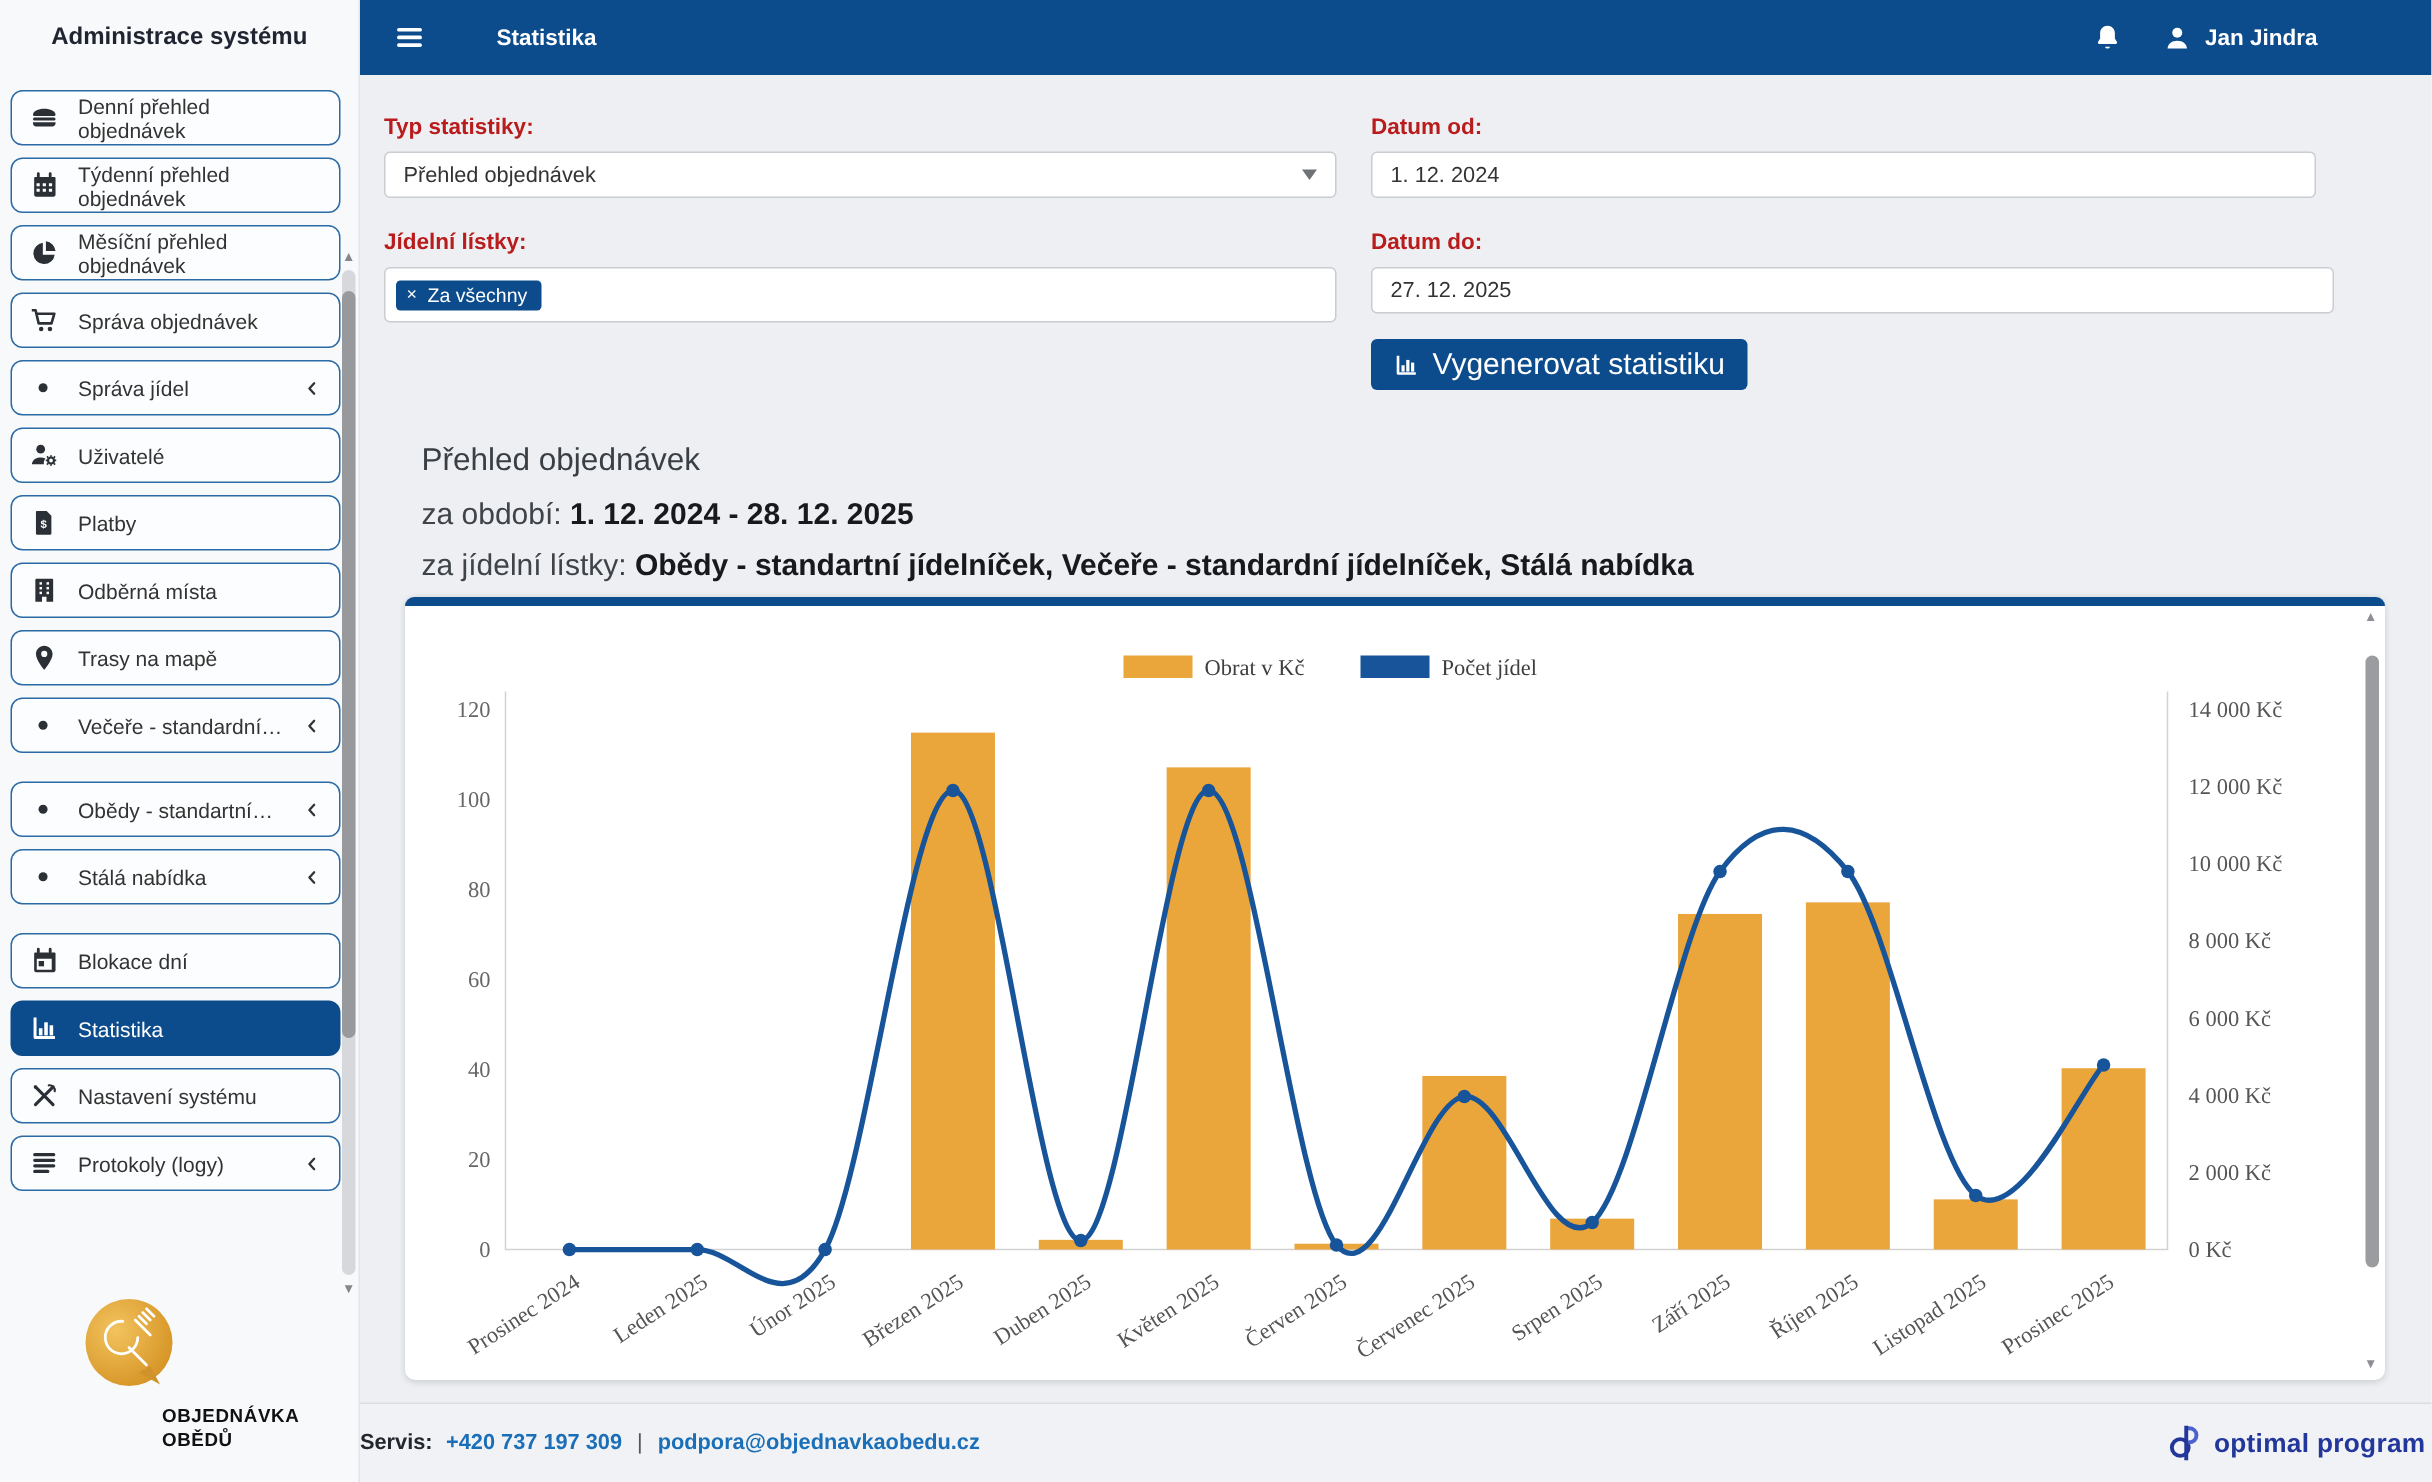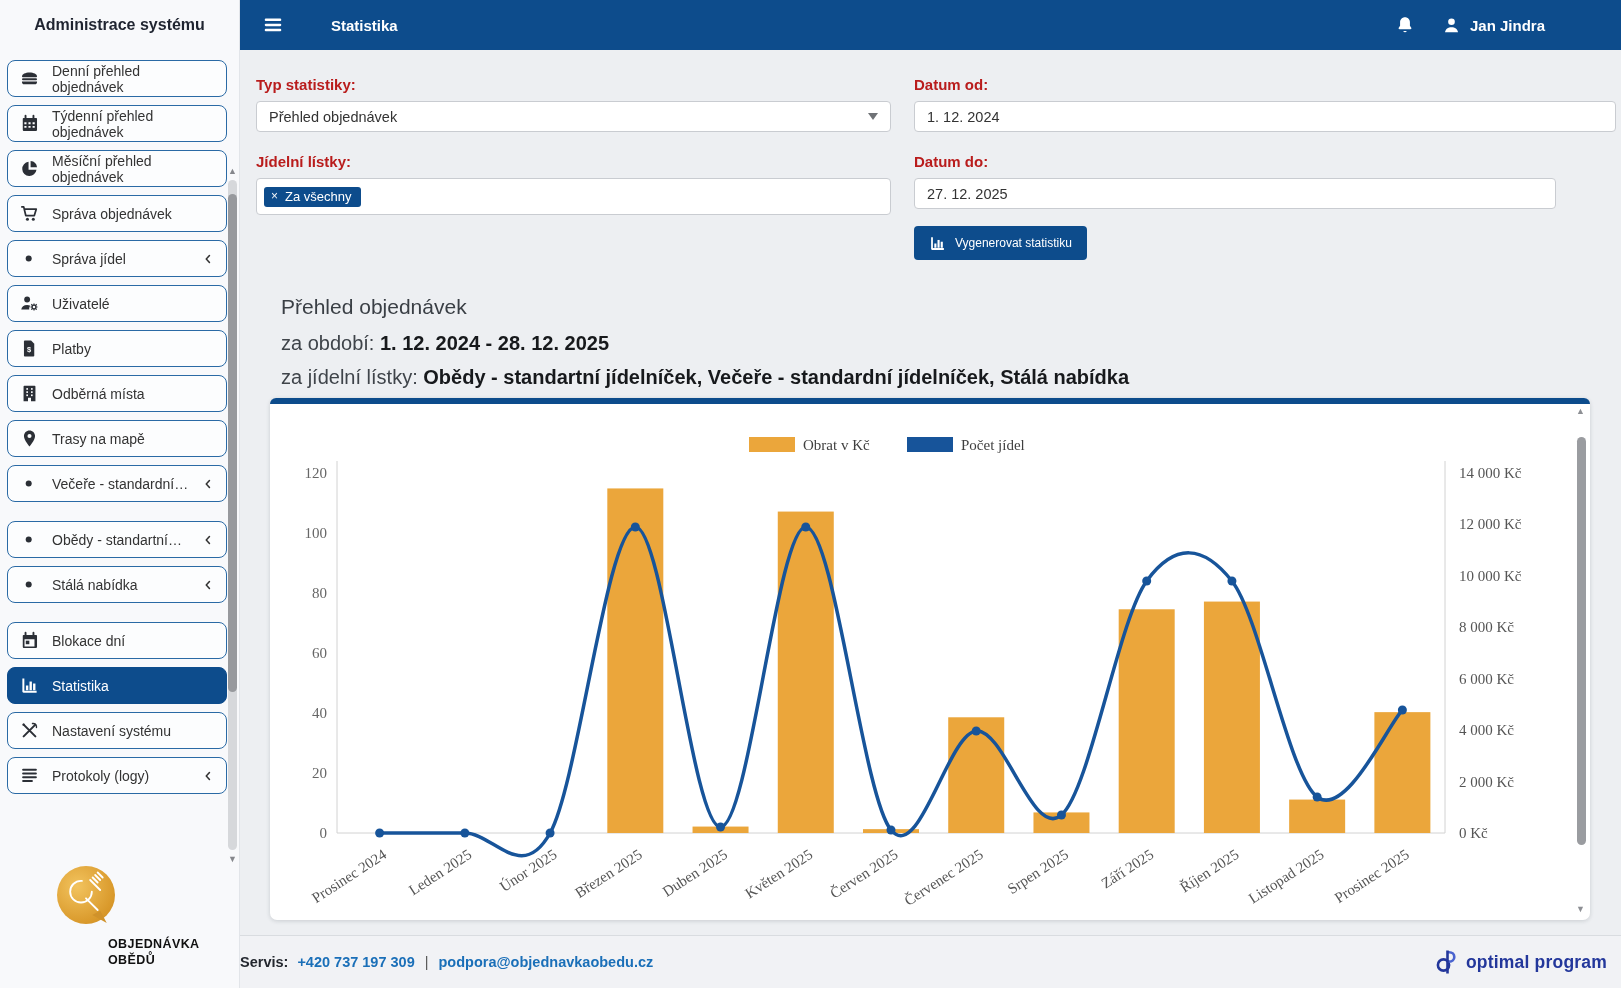--- a/index.html
+++ b/index.html
@@ -43,21 +43,21 @@
   .user-chip .uicon { width:19px; height:19px; display:flex; }
   .user-chip .uname { font-size:15px; font-weight:bold; }
 
   
   .f-label { position:absolute; font-size:15px; font-weight:bold; color:#b91c1c; }
   .f-box { position:absolute; background:#fff; border:1px solid #c9ccd1; border-radius:4px; font-size:14.5px; color:#333; display:flex; align-items:center; padding:0 12px; }
   .caret-down { margin-left:auto; width:0; height:0; border-left:5.5px solid transparent; border-right:5.5px solid transparent; border-top:7px solid #6f7276; }
   .chip { display:inline-flex; align-items:center; gap:7px; background:#0d4c8c; color:#fff; font-size:13px; border-radius:3px; padding:2px 9px 3px 7px; }
   .chip .x { font-size:12px; opacity:.95; cursor:pointer; }
   .gen-btn { position:absolute; left:914px; top:226px; height:34px; background:#0d4c8c; color:#fff; border:none; border-radius:4px;
-             font-size:12px; font-family:inherit; display:flex; align-items:center; gap:9px; padding:0 15px; cursor:pointer; }
+             font-size:20px; font-family:inherit; display:flex; align-items:center; gap:9px; padding:0 15px; cursor:pointer; }
   .gen-btn svg { width:17px; height:17px; }
 
   
   .report { position:absolute; left:281px; top:295px; color:#3a3f45; }
   .report h2 { font-size:21px; font-weight:400; color:#3a3f45; margin-bottom:13px; }
   .report .line { font-size:20px; margin-bottom:11px; color:#3f444a; }
   .report .line b { color:#17191c; }
 
   
   .chart-card { position:absolute; left:270px; top:398px; width:1320px; height:522px; background:#fff; border-radius:7px;
@@ -67,21 +67,21 @@
   .chart-scrollbar { position:absolute; top:8px; right:3px; bottom:6px; width:13px; }
   .chart-scrollbar .thumb { position:absolute; right:1px; top:31px; width:9px; height:408px; background:#9a9ca0; border-radius:5px; }
   .chart-scrollbar .sb-arrow { width:13px; color:#8d8f94; }
 
   
   .footer { position:absolute; left:240px; top:935px; width:1381px; height:53px; background:#f1f2f5; border-top:1px solid #d9dce0; display:flex; align-items:center; }
   .footer .servis { font-size:14.5px; font-weight:bold; color:#23272e; }
   .footer a.flink { color:#1a6fb8; font-weight:bold; font-size:14.5px; text-decoration:none; cursor:pointer; }
   .footer .sep { color:#555; margin:0 10px; font-size:14.5px; }
   .footer .gap { width:9px; }
-  .brand { margin-left:auto; margin-right:14px; display:flex; align-items:center; gap:8px; }
+  .brand { margin-left:auto; margin-right:4px; display:flex; align-items:center; gap:8px; }
   .brand svg { width:24px; height:26px; }
   .brand .btxt { font-size:17.5px; font-weight:bold; color:#23379b; letter-spacing:.2px; }
 </style>
 </head>
 <body>
 
 <div id="page">
 
   <div class="sidebar">
     <div class="sidebar-title">Administrace systému</div>
@@ -329,21 +329,21 @@
 
   <div class="f-label" style="left:256px; top:153px;">Jídelní lístky:</div>
   <div class="f-box" style="left:256px; top:178px; width:635px; height:37px; padding:0 7px;">
     <span class="chip">
       <span class="x">×</span>
       <span>Za všechny</span>
     </span>
   </div>
 
   <div class="f-label" style="left:914px; top:76px;">Datum od:</div>
-  <div class="f-box" style="left:914px; top:101px; width:702px; height:31px;">
+  <div class="f-box" style="left:914px; top:101px; width:630px; height:31px;">
     <span>1. 12. 2024</span>
   </div>
 
   <div class="f-label" style="left:914px; top:153px;">Datum do:</div>
   <div class="f-box" style="left:914px; top:178px; width:642px; height:31px;">
     <span>27. 12. 2025</span>
   </div>
 
   <button class="gen-btn">
     <svg viewBox="0 0 24 24" fill="currentColor">

